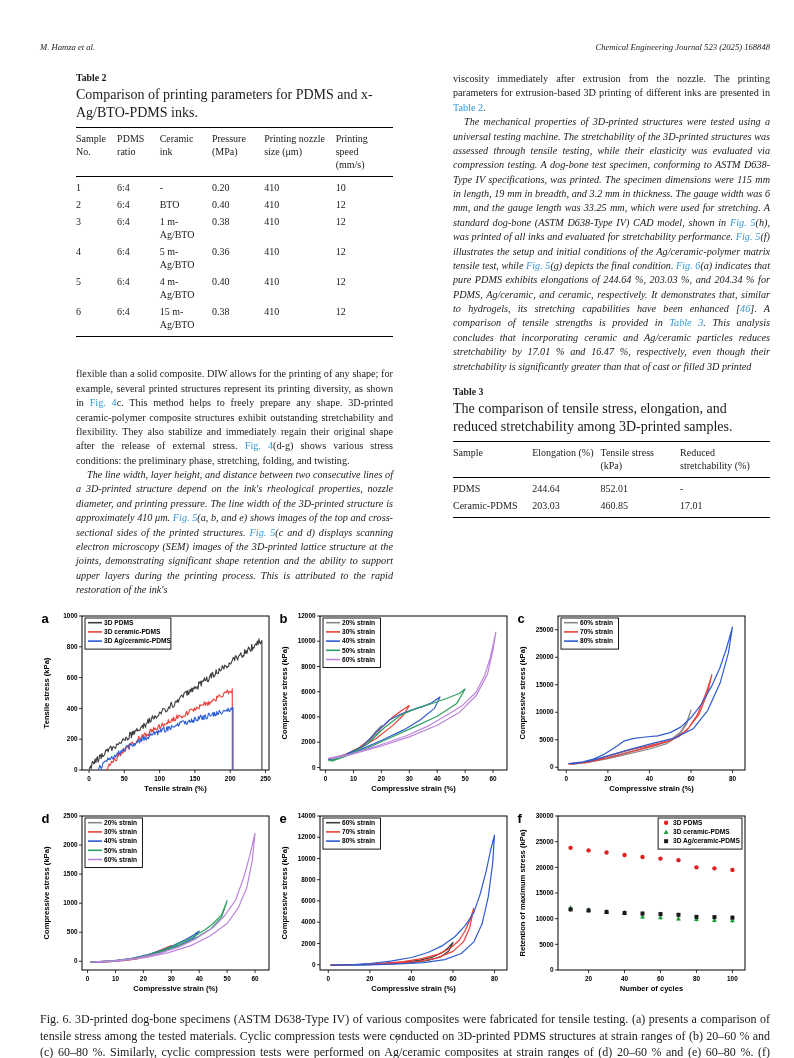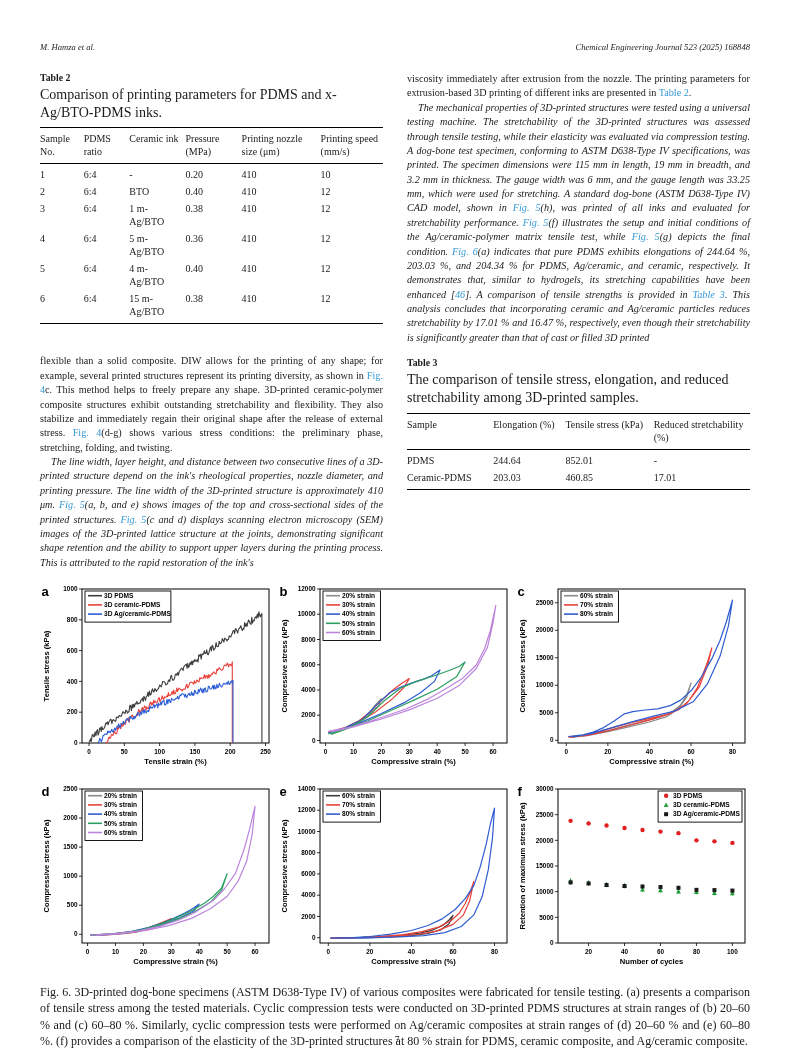--- a/index.html
+++ b/index.html
@@ -1,21 +1,21 @@
 <!DOCTYPE html>
 <html><head>
 <meta charset="utf-8">
 <style>
   html,body{margin:0;padding:0;background:#ffffff;}
   .page{width:794px;height:1058px;position:relative;box-sizing:border-box;
-        padding:42px 44px 0 40px;font-family:"Liberation Serif",serif;color:#1a1a1a;
+        padding:42px 24px 0 40px;font-family:"Liberation Serif",serif;color:#1a1a1a;
         overflow:hidden;background:#fff;}
   .header{display:flex;justify-content:space-between;font-size:8.6px;font-style:italic;color:#222;}
   .cols{display:flex;gap:24px;margin-top:20px;}
-  .col{width:345px;}
+  .col{width:345px;margin-left:36px;}
   p.body{font-size:10.2px;line-height:1.41;text-align:justify;margin:0;}
   p.indent{text-indent:11px;font-style:italic;}
   .link{color:#3598d4;}
   .table-block{margin-bottom:30px;}
   .tbl-label{font-weight:bold;font-size:9.8px;margin:0 0 3px 0;}
   .tbl-caption{font-size:14px;line-height:1.3;margin:0 0 5px 0;}
   table{border-collapse:collapse;width:100%;font-size:10px;line-height:1.3;
         border-top:1.3px solid #000;border-bottom:1.3px solid #000;}
   thead th{text-align:left;font-weight:normal;vertical-align:top;padding:4px 4px 5px 0;
         border-bottom:0.8px solid #000;}

